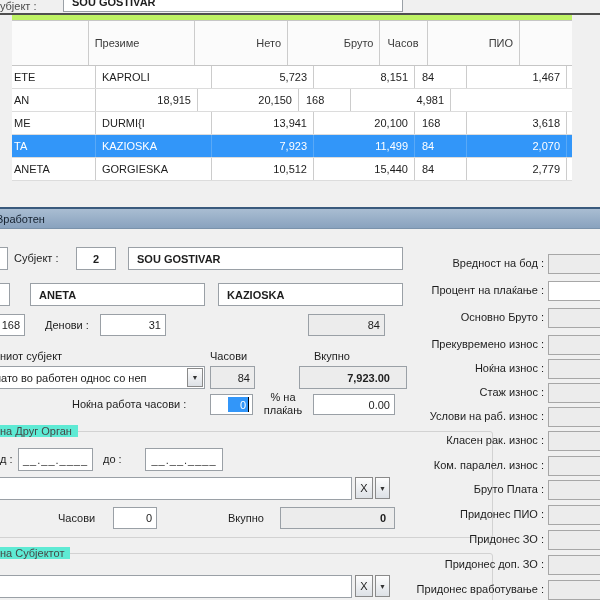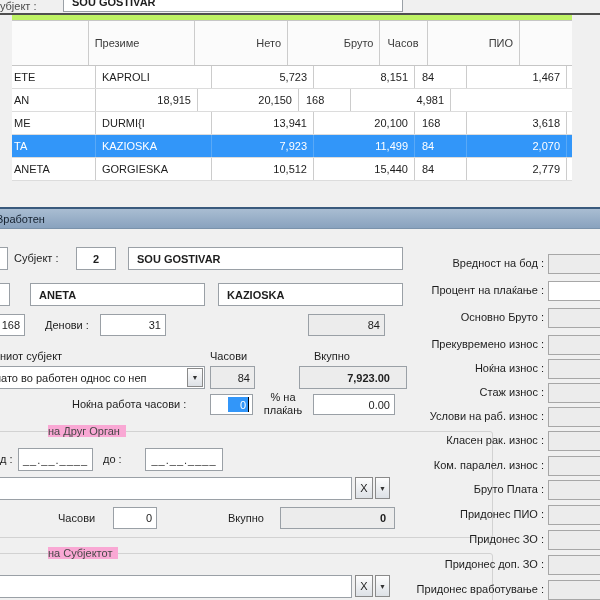--- a/index.html
+++ b/index.html
@@ -37,21 +37,21 @@
   
   .lbl { position:absolute; white-space:nowrap; }
   .box { position:absolute; border:1px solid #9aa0a6; background:#fff; display:flex; align-items:center; padding:0 4px; overflow:hidden; white-space:nowrap; }
   .ro { background:#ececec; }
   .r { justify-content:flex-end; }
   .ctr { justify-content:center; }
   .b { font-weight:bold; }
   .btn { position:absolute; border:1px solid #8a8a8a; background:linear-gradient(#fdfdfd,#dde1e6); display:flex; align-items:center; justify-content:center; }
   .arrow { font-size:7px; color:#333; }
   .groupbox { position:absolute; border:1px solid #d2d2d2; border-radius:3px; }
-  .grouplabel { position:absolute; background:#f9a8d4; padding-right:6px; color:#474747;margin-left:48px; }
+  .grouplabel { position:absolute; background:#5eead4; padding-right:6px; color:#474747; }
   .mask { letter-spacing:1px; color:#333; }
 
   
   #nightbox { padding:0 3px; }
   #nightsel { background:#3296f9; color:#fff; width:20px; height:15px; display:flex; align-items:center; justify-content:flex-end; padding-right:2px; margin-left:auto; }
   #caret { width:1px; height:15px; background:#000; }
 
   
   .rrow { position:absolute; left:400px; width:200px; height:20px; }
   .rrow .flabel { position:absolute; right:56px; top:3px; white-space:nowrap; }

